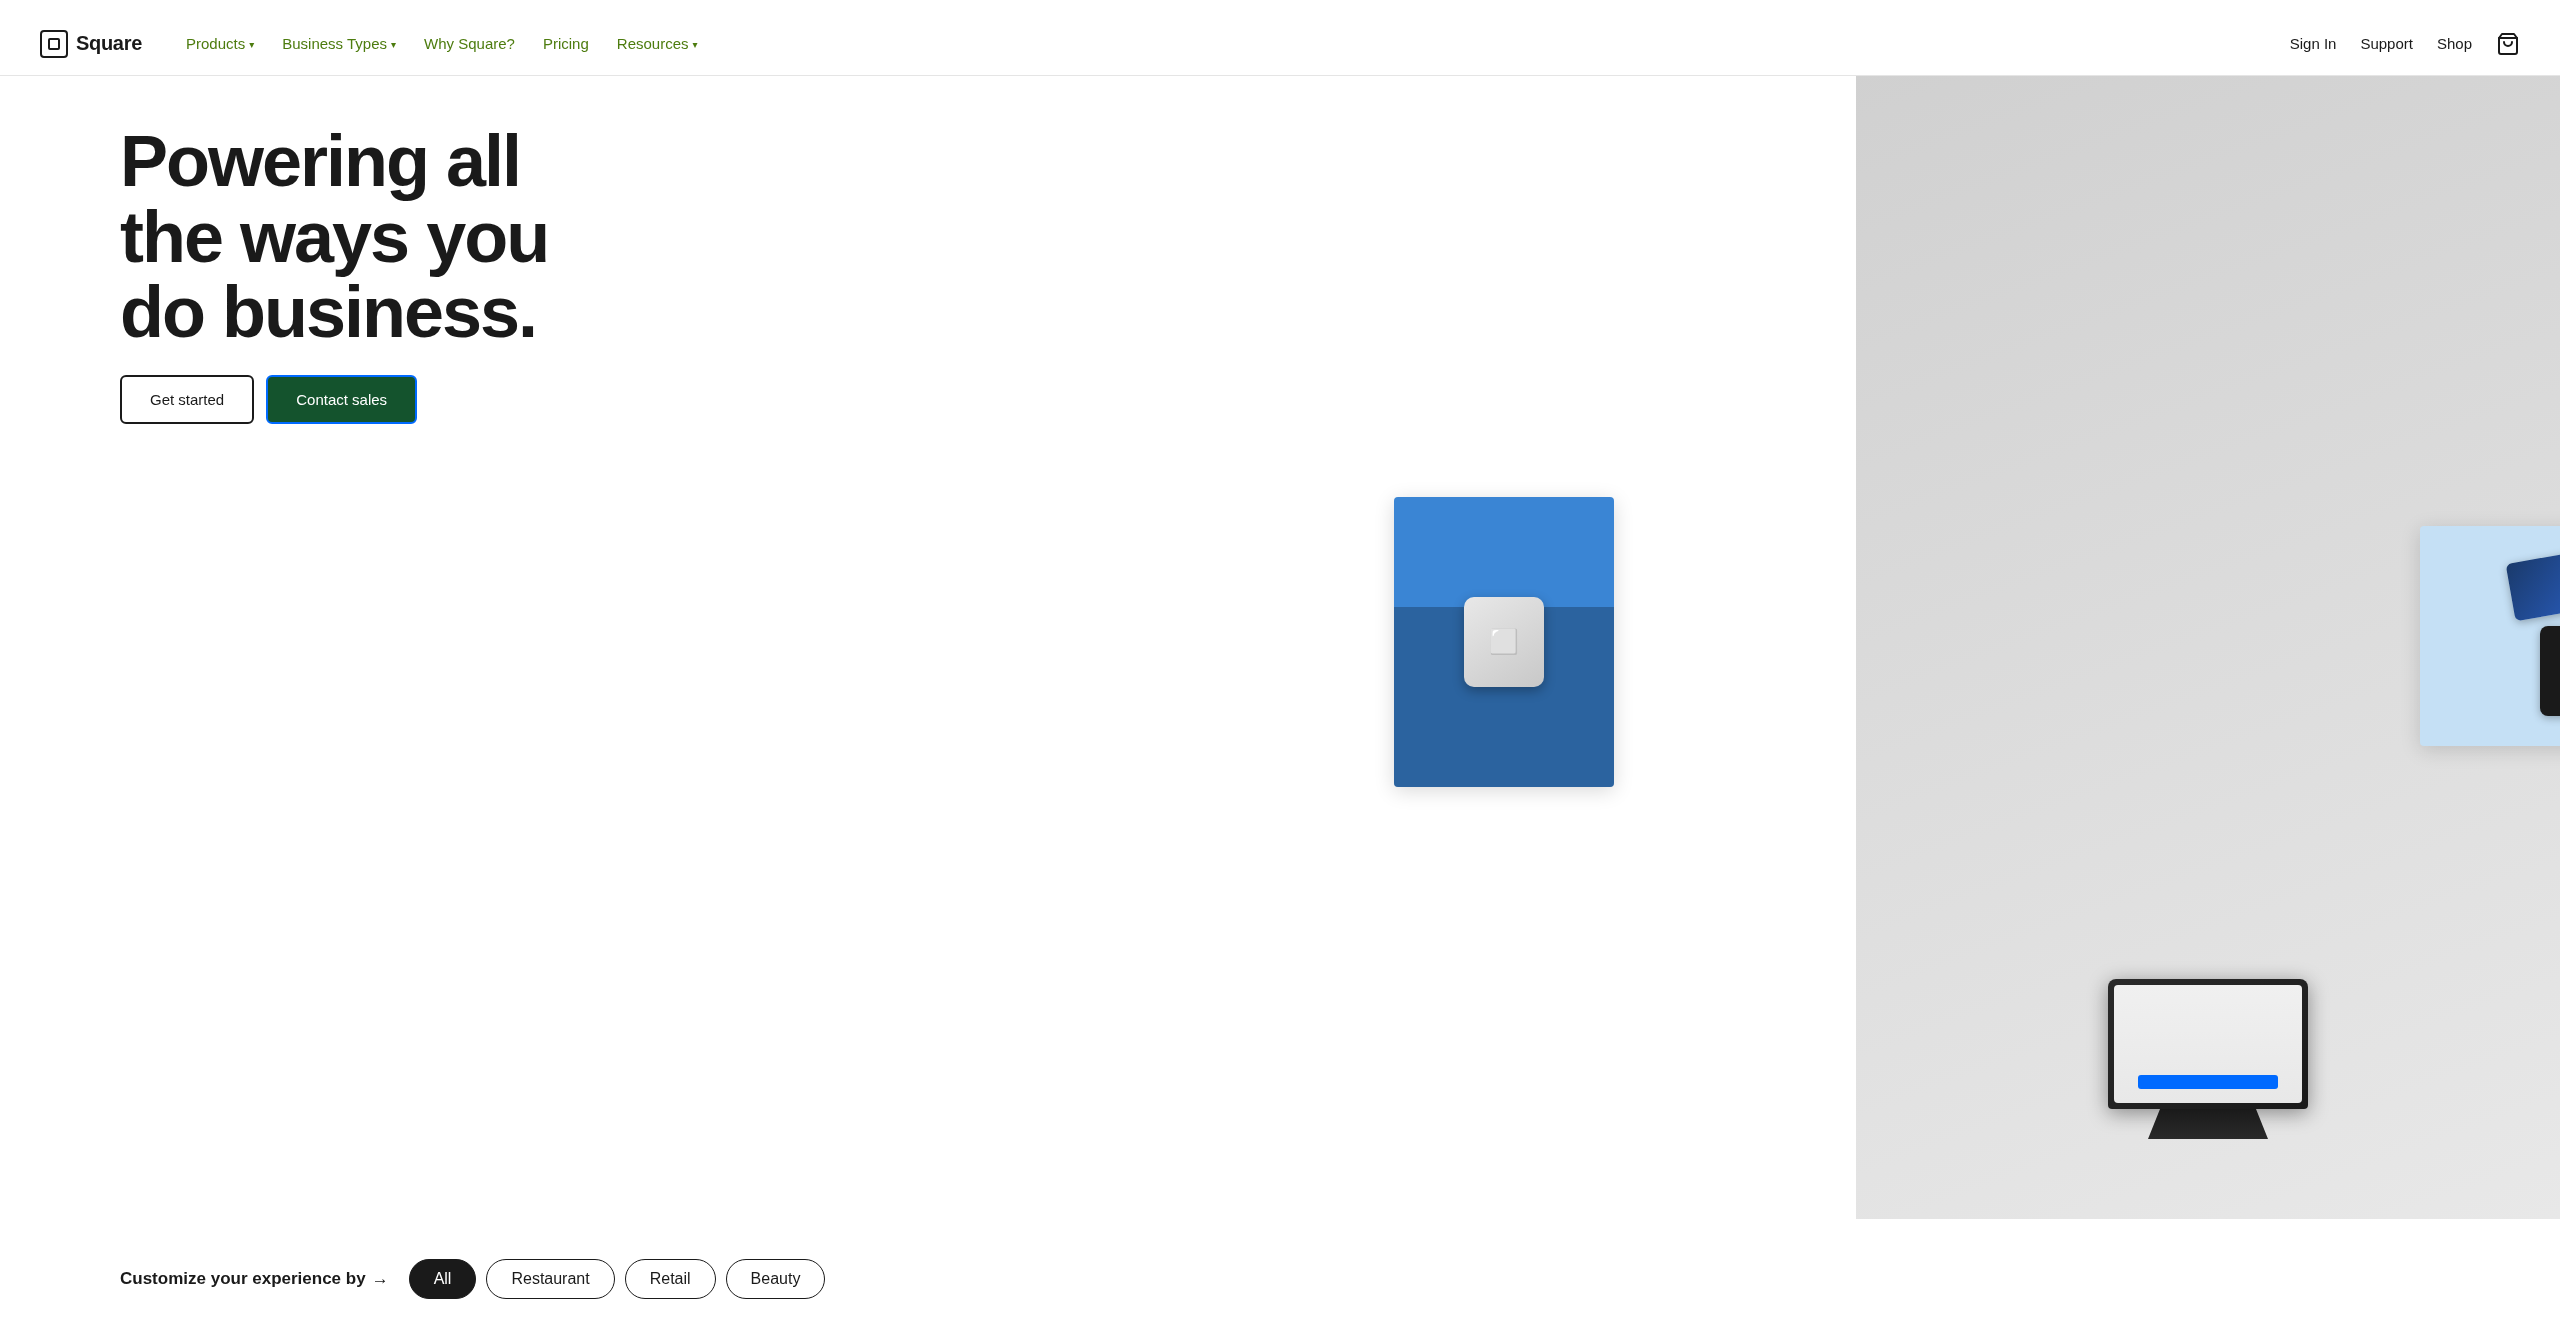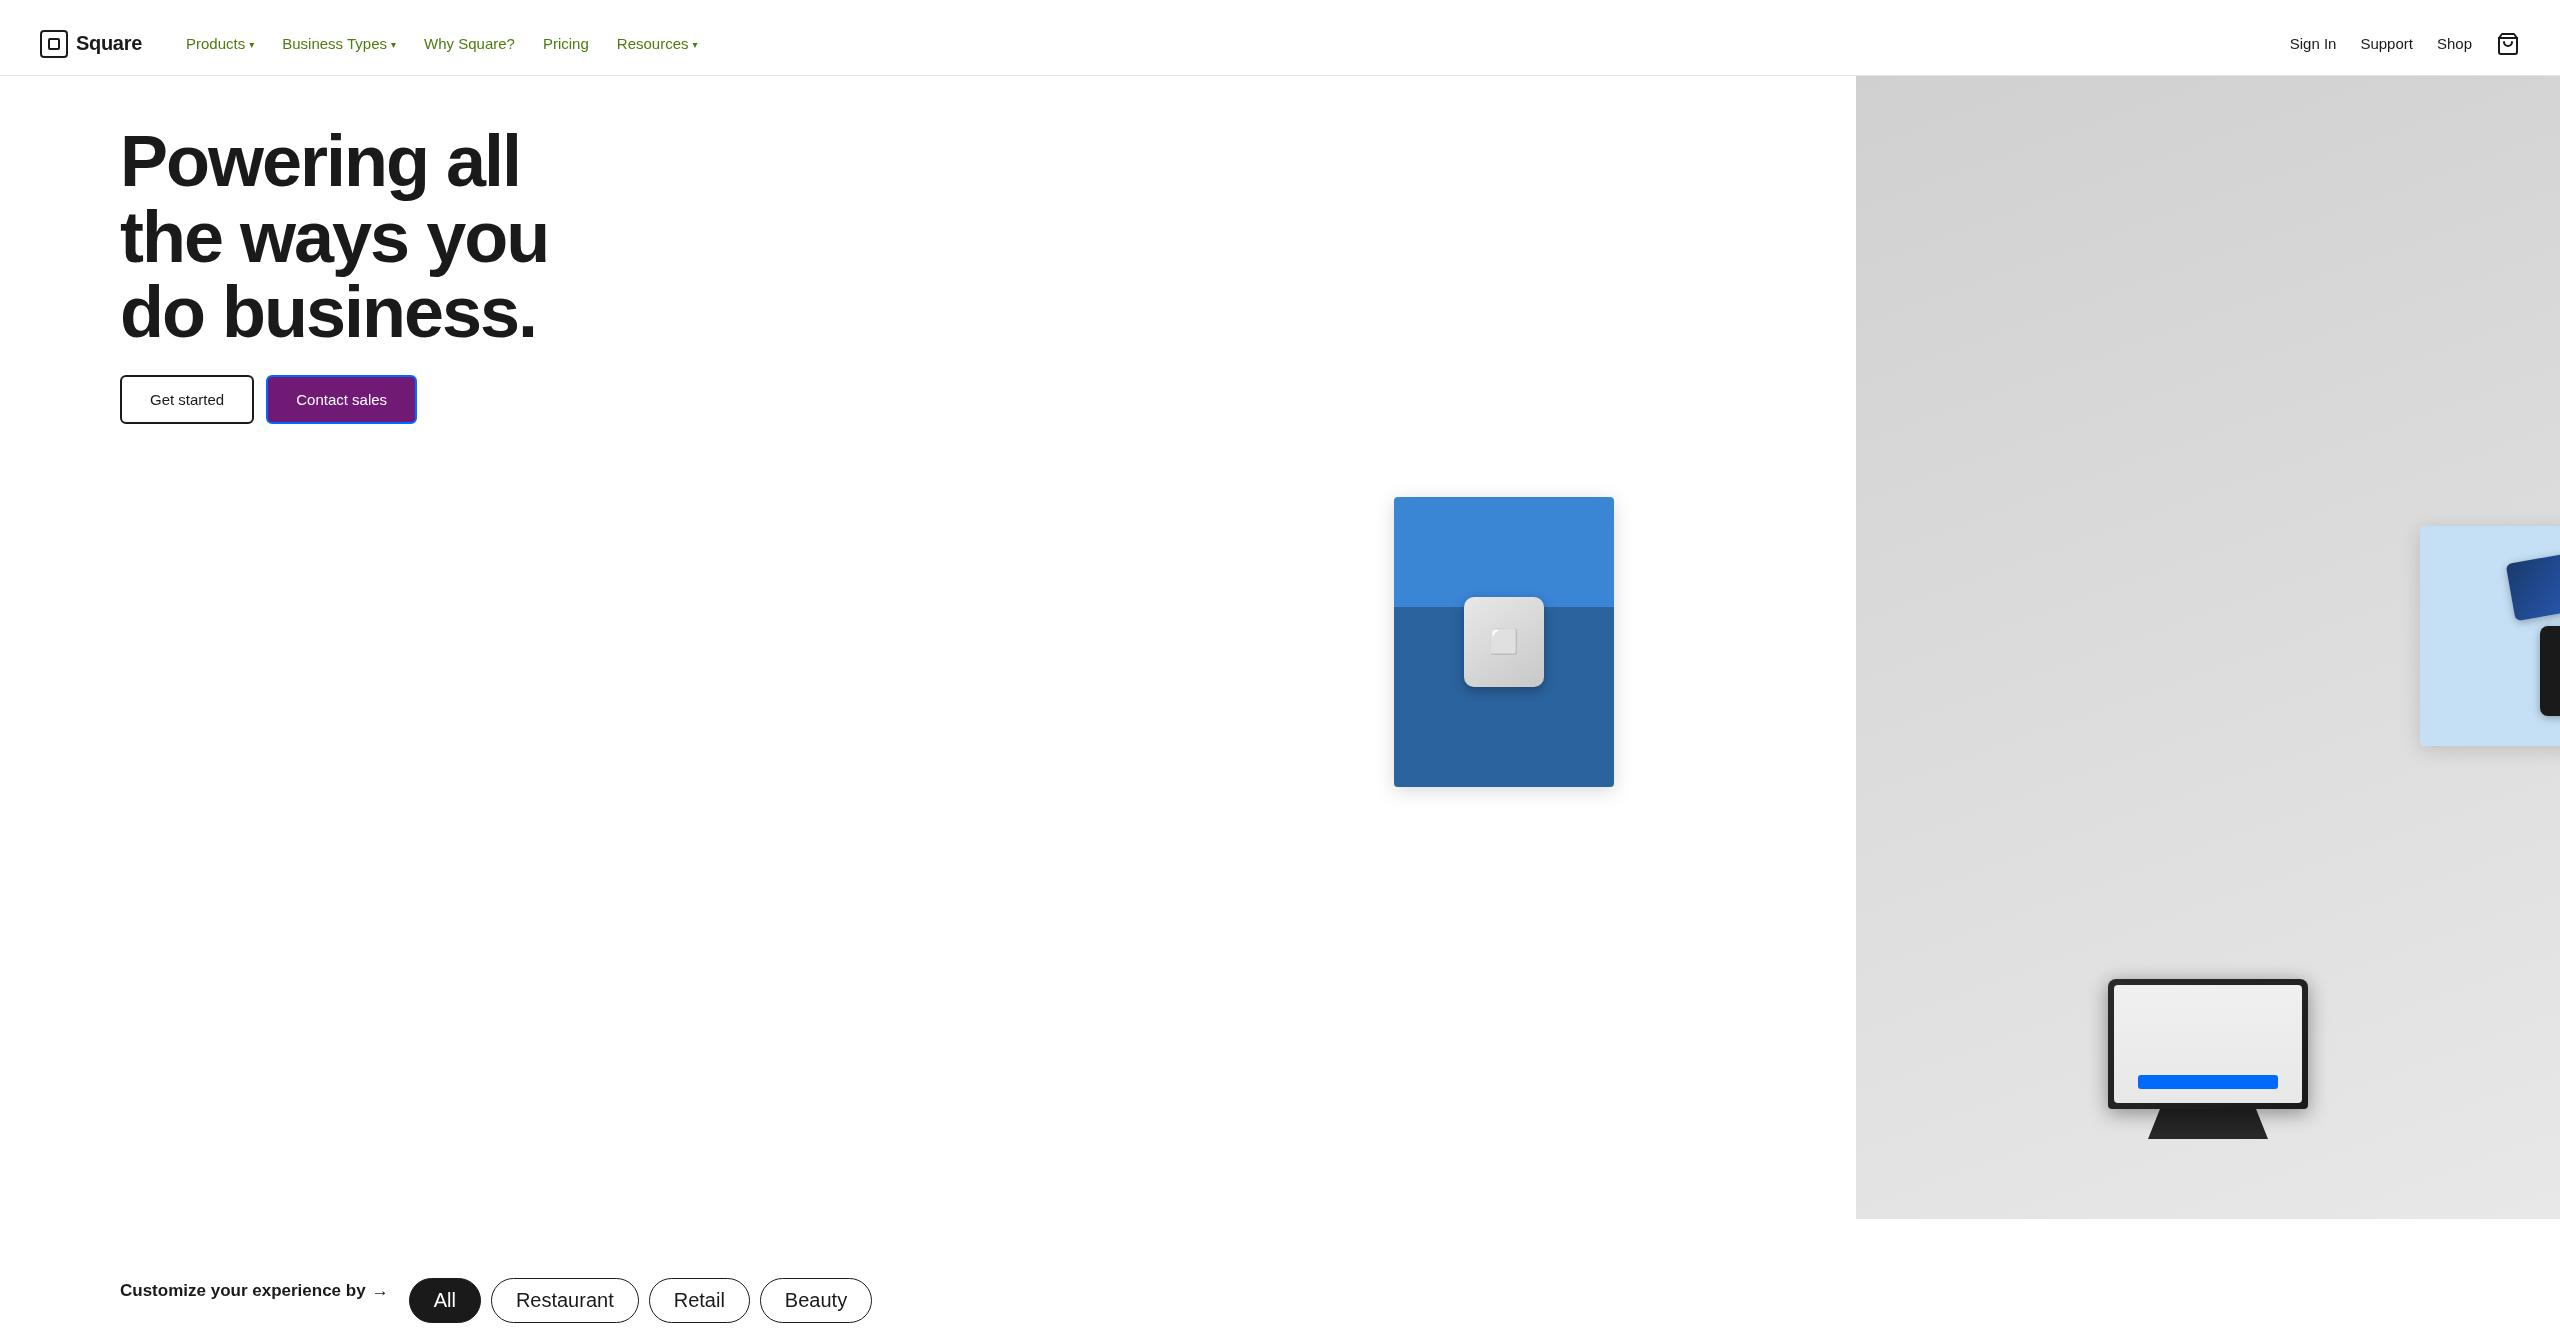--- a/index.html
+++ b/index.html
@@ -143,21 +143,21 @@
       color: #1a1a1a;
       border-radius: 6px;
       cursor: pointer;
       font-family: inherit;
     }
     .btn-solid {
       padding: 14px 28px;
       font-size: 15px;
       font-weight: 500;
       border: 2px solid #006aff;
-      background: #701a75;
+      background: #14532d;
       color: #fff;
       border-radius: 6px;
       cursor: pointer;
       font-family: inherit;
     }
 
     
     .hero-images {
       position: absolute;
       right: 0;
@@ -322,29 +322,28 @@
       font-weight: bold;
     }
     .filter-pills {
       display: flex;
       gap: 10px;
       flex-wrap: wrap;
     }
     .pill {
       padding: 10px 24px;
       border-radius: 999px;
-      font-size: 20px;
+      font-size: 16px;
       font-weight: 500;
       cursor: pointer;
       border: 1.5px solid #1a1a1a;
       background: #fff;
       color: #1a1a1a;
       font-family: inherit;
       transition: background 0.15s;
-      margin-top: 19px;
     }
     .pill.active {
       background: #1a1a1a;
       color: #fff;
       border-color: #1a1a1a;
     }
   </style>
 </head>
 <body>
 

